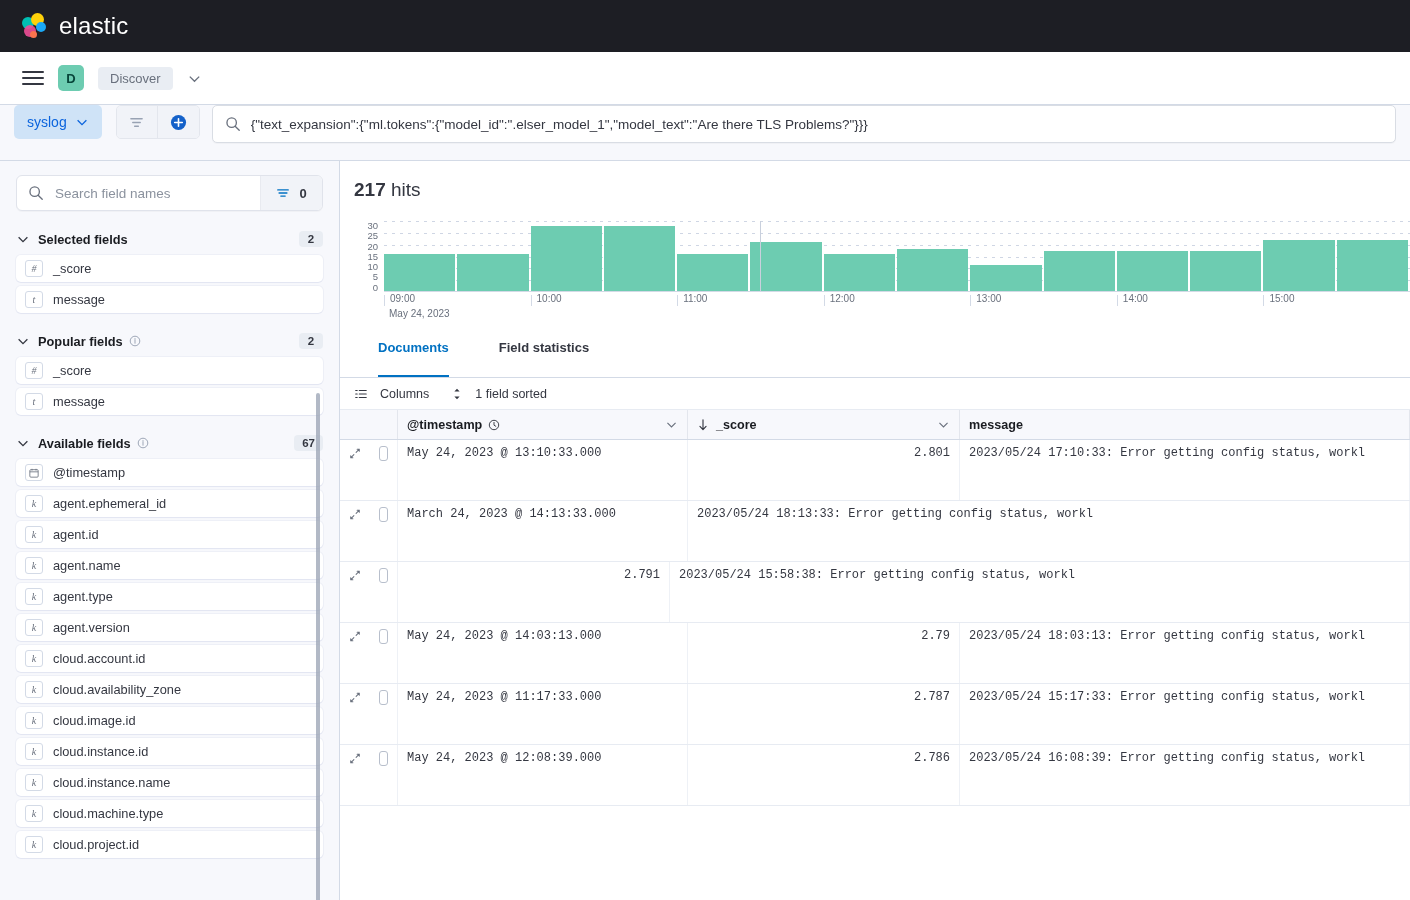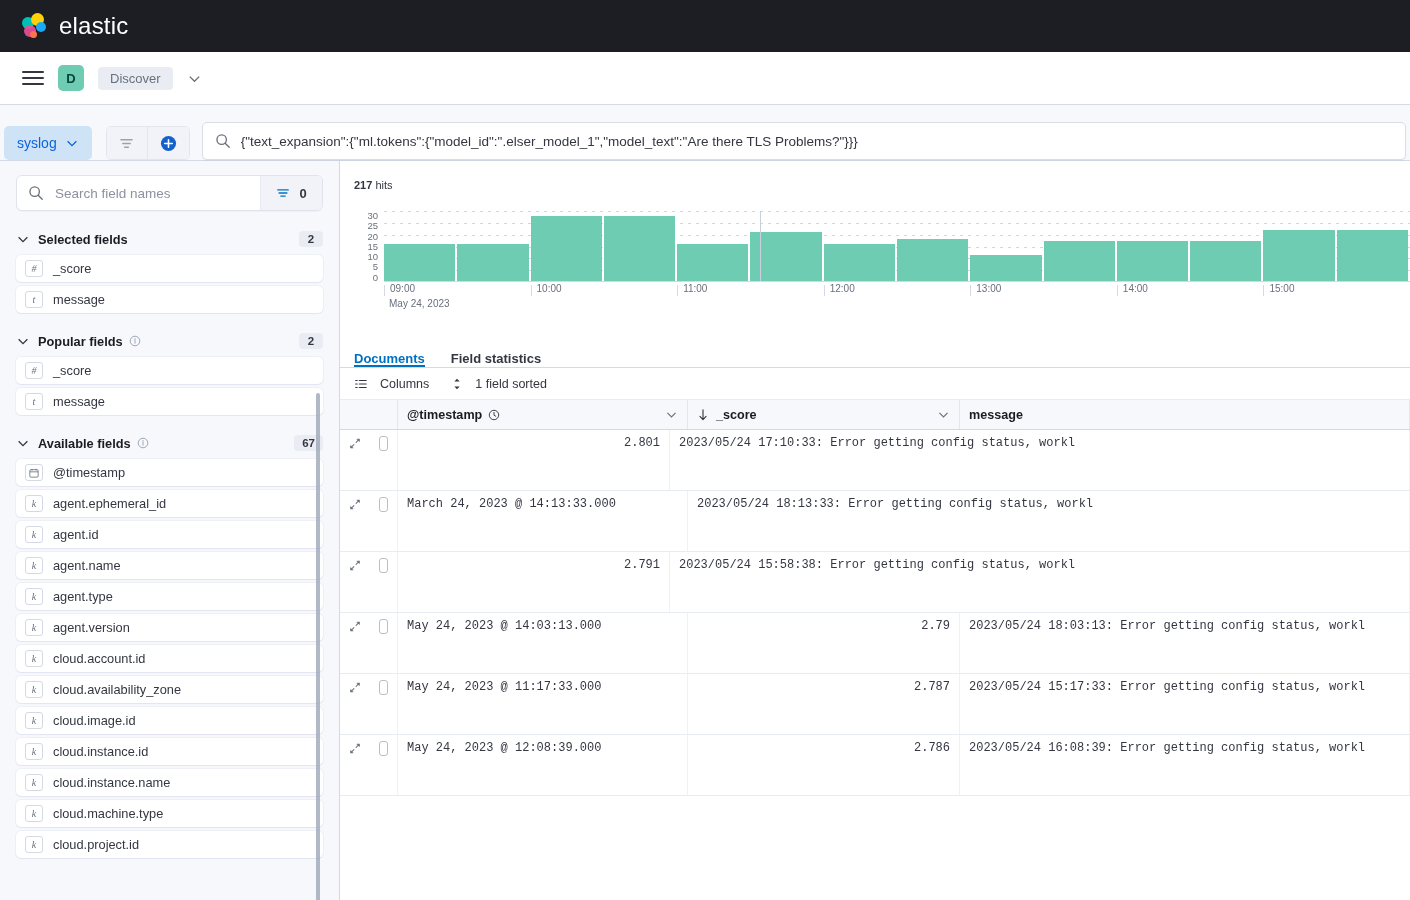--- a/index.html
+++ b/index.html
@@ -40,21 +40,21 @@
   }
   .breadcrumb-pill{
     background:#e9edf3; border-radius:4px; padding:4px 12px; font-size:13px;
     color:#69707d; font-weight:400;
   }
   .chev-down{ color:#69707d; font-size:13px; }
 
   
   .queryrow{
     height:56px; background:#f7f8fc; border-bottom:1px solid #d3dae6;
-    display:flex; align-items:flex-end; padding:0 4px; gap:0;
+    display:flex; align-items:flex-start; padding:0 14px; gap:0;
   }
   .ds-pill{
     background:#cfe3f7; color:#0b64dd; border-radius:5px; height:34px;
     display:flex;align-items:center;gap:8px; padding:0 13px; font-size:14px;
     margin-right:14px;
   }
   .filter-group{
     display:flex; height:34px; border-radius:5px; overflow:hidden; margin-right:12px;
     border:1px solid #e3e6ed;
   }
@@ -112,21 +112,21 @@
     font-family:"Liberation Serif", serif;
   }
   .fname{ font-size:12.8px; color:#343741; }
   .sb-scroll{
     position:absolute; right:19px; top:232px; width:4px; height:610px;
     background:#98a2b3; border-radius:2px; opacity:.75;
   }
 
   
   .content{ flex:1; padding:12px 0 0 0; overflow:hidden; position:relative; }
-  .hits{ font-size:11px; margin:6px 0 0 14px; color:#343741;}
+  .hits{ font-size:19px; margin:6px 0 0 14px; color:#343741;}
   .hits b{ font-weight:700; }
 
   
   .chartwrap{ margin:20px 0 0 14px; position:relative; height:95px; }
   .yaxis{
     position:absolute; left:0; top:0; width:24px; height:71px;
     display:flex; flex-direction:column; justify-content:space-between;
     align-items:flex-end; font-size:9.5px; color:#69707d; line-height:1;
   }
   .plot{
@@ -144,21 +144,21 @@
   }
   .xt{ position:absolute; top:0; padding-left:5px; border-left:1px solid #d3dae6; height:11px;}
   .xt span{ position:relative; top:-2px; }
   .xdate{ position:absolute; top:13px; left:5px; font-size:10px; color:#69707d; }
 
   
   .tabs{
     margin-top:28px; border-bottom:1px solid #d3dae6; padding-left:14px;
     display:flex; gap:26px; height:34px; align-items:flex-end;
   }
-  .tab{ font-size:13px; font-weight:700; color:#343741; padding-bottom:1px; }
+  .tab{ font-size:13px; font-weight:700; color:#343741; padding-bottom:22px;margin-left:24px; }
   .tab.active{ color:#0071c2; box-shadow:inset 0 -2px 0 #0071c2; }
 
   
   .gridtools{
     height:32px; display:flex; align-items:center; gap:22px;
     padding-left:14px; border-bottom:1px solid #e7ebf2;
     font-size:12.5px; color:#343741;
   }
   .gt{ display:flex; align-items:center; gap:12px; }
 
@@ -514,20 +514,21 @@
       <div id="tbody">
           <div class="trow">
             <div class="td c-exp">
               <svg width="13" height="13" viewBox="0 0 14 14">
                 <path d="M9.5 2h2.5v2.5M12 2L8.3 5.7M4.5 12H2V9.5M2 12l3.7-3.7" stroke="#69707d" stroke-width="1.2" fill="none" stroke-linecap="round" stroke-linejoin="round"></path>
               </svg>
             </div>
             <div class="td c-chk">
               <span class="chk"></span>
             </div>
+            <div class="td c-ts">May 24, 2023 @ 13:10:33.000</div>
             <div class="td c-sc">2.801</div>
             <div class="td c-msg">2023/05/24 17:10:33: Error getting config status, workl</div>
           </div>
           <div class="trow">
             <div class="td c-exp">
               <svg width="13" height="13" viewBox="0 0 14 14">
                 <path d="M9.5 2h2.5v2.5M12 2L8.3 5.7M4.5 12H2V9.5M2 12l3.7-3.7" stroke="#69707d" stroke-width="1.2" fill="none" stroke-linecap="round" stroke-linejoin="round"></path>
               </svg>
             </div>
             <div class="td c-chk">

